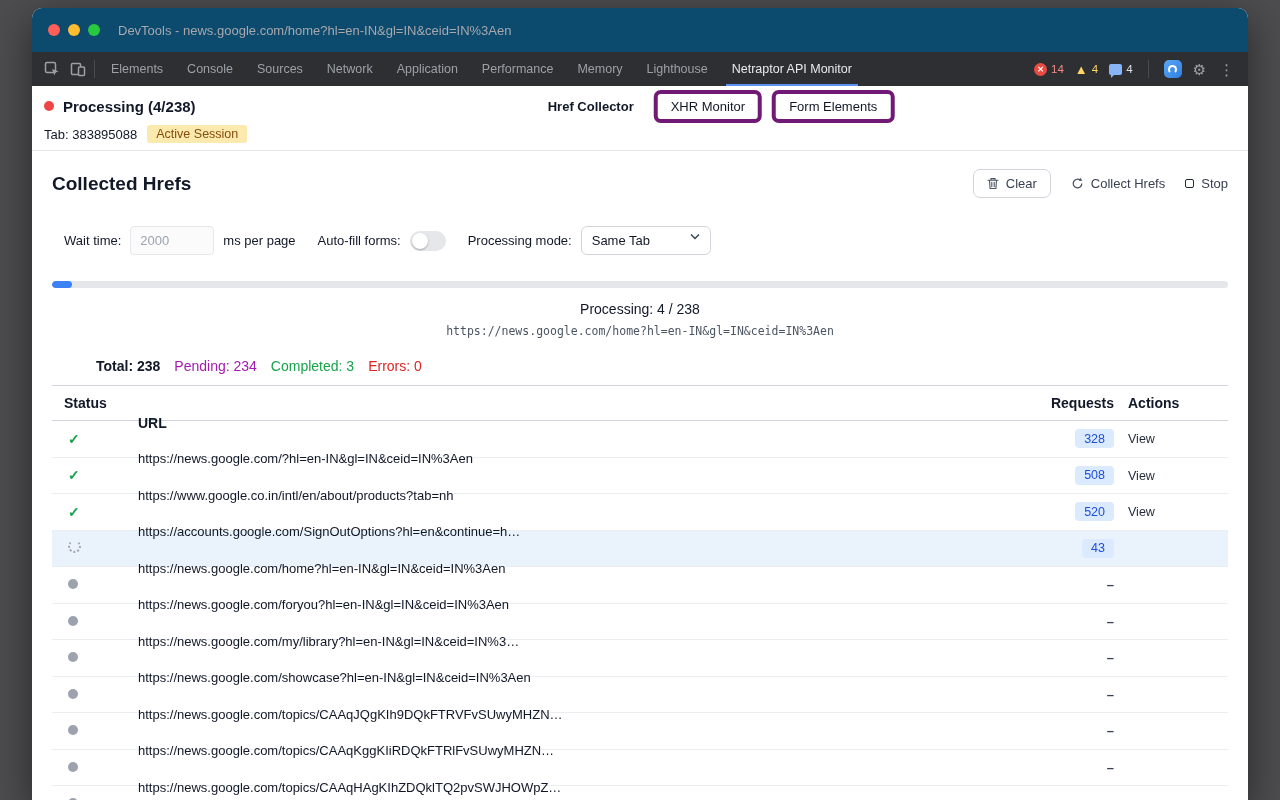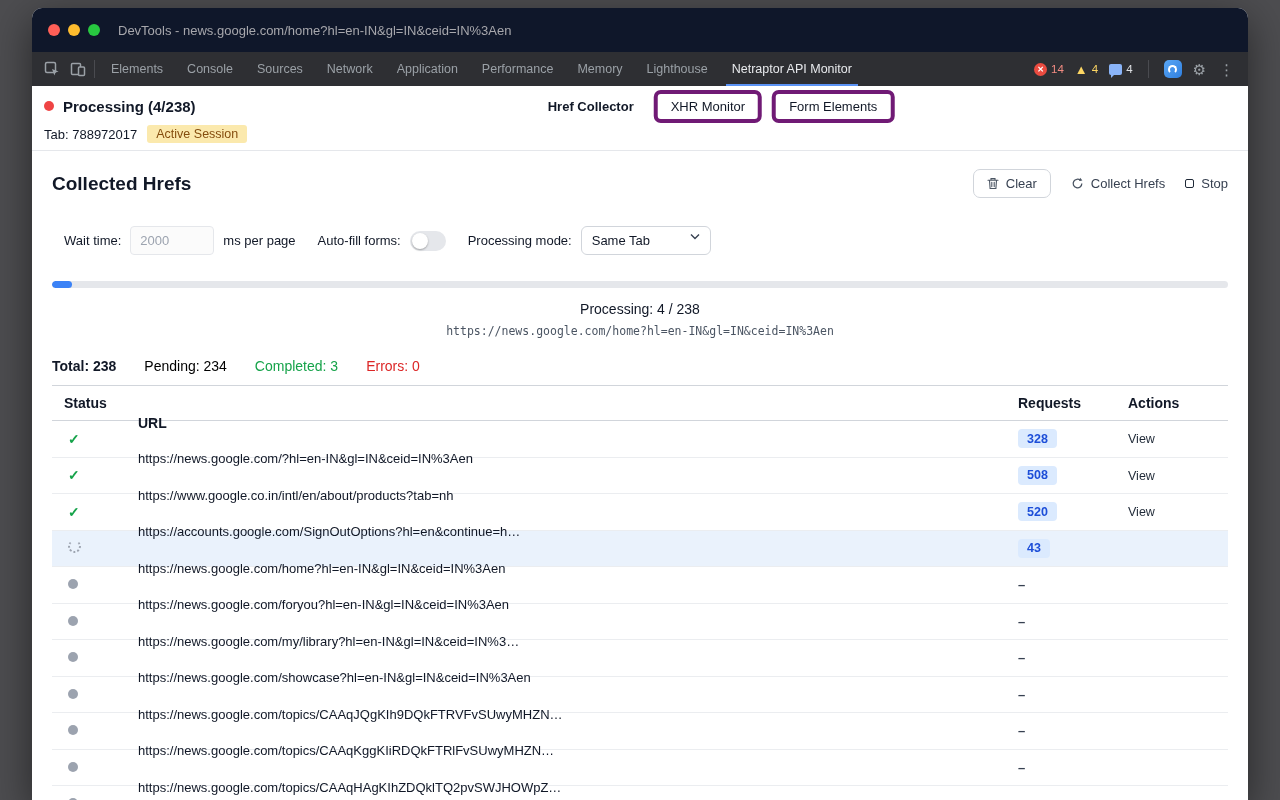--- a/index.html
+++ b/index.html
@@ -12,21 +12,21 @@
   }
   .window {
     position: absolute; left: 32px; top: 8px;
     width: 1216px; height: 792px;
     border-radius: 10px 10px 0 0;
     overflow: hidden; background: #fff;
     box-shadow: 0 12px 40px rgba(0,0,0,.5);
     display: flex; flex-direction: column;
   }
   
-  .titlebar { height: 44px; background: #0f172a; display: flex; align-items: center; padding: 0 16px; flex: 0 0 auto; }
+  .titlebar { height: 44px; background: #0c4a6e; display: flex; align-items: center; padding: 0 16px; flex: 0 0 auto; }
   .lights { display: flex; gap: 8px; margin-right: 18px; }
   .light { width: 12px; height: 12px; border-radius: 50%; }
   .light.red { background: #ff5f57; } .light.yellow { background: #febc2e; } .light.green { background: #28c840; }
   .titlebar-title { color: #a7a7ac; font-size: 13px; white-space: nowrap; }
   
   .dtbar { height: 34px; background: #2e2f33; display: flex; align-items: stretch; color: #9aa0a6; flex: 0 0 auto; }
   .dt-left { display: flex; align-items: center; gap: 10px; padding: 0 4px 0 12px; }
   .dt-sep { width: 1px; height: 18px; background: #4a4b50; align-self: center; margin: 0 4px; }
   .dt-tabs { display: flex; align-items: stretch; }
   .dt-tab { display: flex; align-items: center; padding: 0 12px; font-size: 12.5px; position: relative; cursor: default; white-space: nowrap; }
@@ -70,37 +70,37 @@
   .input-wait { width: 84px; padding: 6px 9px; border: 1px solid #e5e7eb; background: #fbfbfb; color: #9ca3af; font-size: 13px; border-radius: 4px; font-family: inherit; }
   .toggle { width: 36px; height: 20px; border-radius: 10px; background: #e5e7eb; position: relative; cursor: pointer; flex: 0 0 auto; }
   .toggle .knob { position: absolute; left: 2px; top: 2px; width: 16px; height: 16px; border-radius: 50%; background: #fff; box-shadow: 0 1px 2px rgba(0,0,0,.3); }
   .select { display: inline-flex; align-items: flex-start; justify-content: space-between; gap: 16px; border: 1px solid #d1d5db; border-radius: 6px; padding: 6px 10px; font-size: 13px; min-width: 130px; cursor: pointer; color: #111827; }
   
   .progress-track { height: 7px; background: #e5e7eb; border-radius: 4px; overflow: hidden; margin-top: 26px; }
   .progress-fill { height: 100%; background: #3b82f6; border-radius: 4px; width: 0; }
   .progress-caption { text-align: center; font-size: 14px; font-weight: 500; color: #111827; margin-top: 13px; }
   .progress-url { text-align: center; font-size: 11.5px; color: #4b5563; font-family: "DejaVu Sans Mono", monospace; margin-top: 7px; }
   
-  .stats { display: flex; gap: 28px; font-size: 14px; margin-top: 20px; }
+  .stats { display: flex; gap: 14px; font-size: 14px; margin-top: 20px; margin-left: 44px; }
   .stat-total { color: #111827; font-weight: 700; }
-  .stat-pending { color: #000000; }
+  .stat-pending { color: #a21caf; }
   .stat-completed { color: #16a34a; }
   .stat-errors { color: #dc2626; }
   
   .table { margin-top: 11px; border-top: 1px solid #d1d5db; }
   .thead { display: flex; align-items: center; height: 35px; border-bottom: 1px solid #d1d5db; font-weight: 700; font-size: 14px; color: #111827; }
   .col-status { width: 86px; flex: 0 0 auto; padding-left: 16px; }
   .thead .col-status { padding-left: 12px; }
   .col-url { flex: 1; overflow: hidden; white-space: nowrap; margin-top: 40px; }
-  .col-req { width: 110px; flex: 0 0 auto; text-align: left; padding-right: 14px; }
+  .col-req { width: 110px; flex: 0 0 auto; text-align: right; padding-right: 14px; }
   .col-act { width: 100px; flex: 0 0 auto; text-align: left; padding-right: 12px; }
   .trow { display: flex; align-items: center; height: 36.5px; border-bottom: 1px solid #ebedf0; font-size: 13px; }
   .trow.processing { background: #eaf2fc; }
   .url-text { font-family: Liberation Sans, sans-serif; font-size: 13px; color: #111827; }
-  .badge-req { display: inline-block; background: #dbeafe; color: #1d4ed8; border-radius: 4px; padding: 2.5px 9px; font-size: 12.5px; font-weight: 700; }
+  .badge-req { display: inline-block; background: #dbeafe; color: #1d4ed8; border-radius: 4px; padding: 2.5px 9px; font-size: 12.5px; font-weight: 400; }
   .dash { color: #374151; font-weight: 600; }
   .view-link { color: #1f2937; font-size: 12.5px; cursor: pointer; margin-right: 8px; }
   .st-check { color: #16a34a; font-size: 14px; font-weight: 700; }
   .st-dot { display: inline-block; width: 10px; height: 10px; border-radius: 50%; background: #9ca3af; }
   .st-spinner { display: inline-block; width: 13px; height: 13px; border-radius: 50%; border: 2px dotted #9ca3af; border-top-color: transparent; animation: spin 1.2s linear infinite; }
   @keyframes spin { to { transform: rotate(360deg); } }
 </style>
 </head>
 <body>
 
@@ -169,21 +169,21 @@
       <span class="rec-dot"></span>
       <span class="ph-status">Processing (4/238)</span>
       <div class="ph-tabs">
           <div class="ph-tab active">Href Collector</div>
           <div class="ph-tab">XHR Monitor</div>
           <div class="ph-tab">Form Elements</div>
         </div>
     </div>
     <div class="ph-row2">
       <span>
-        <span>Tab:</span> <span>788972017</span>
+        <span>Tab:</span> <span>383895088</span>
       </span>
       <span class="badge-session">Active Session</span>
     </div>
   </div>
 
   <div class="content">
 
     <div class="content-toolbar">
       <span class="page-title">Collected Hrefs</span>
       <div class="ct-actions">

